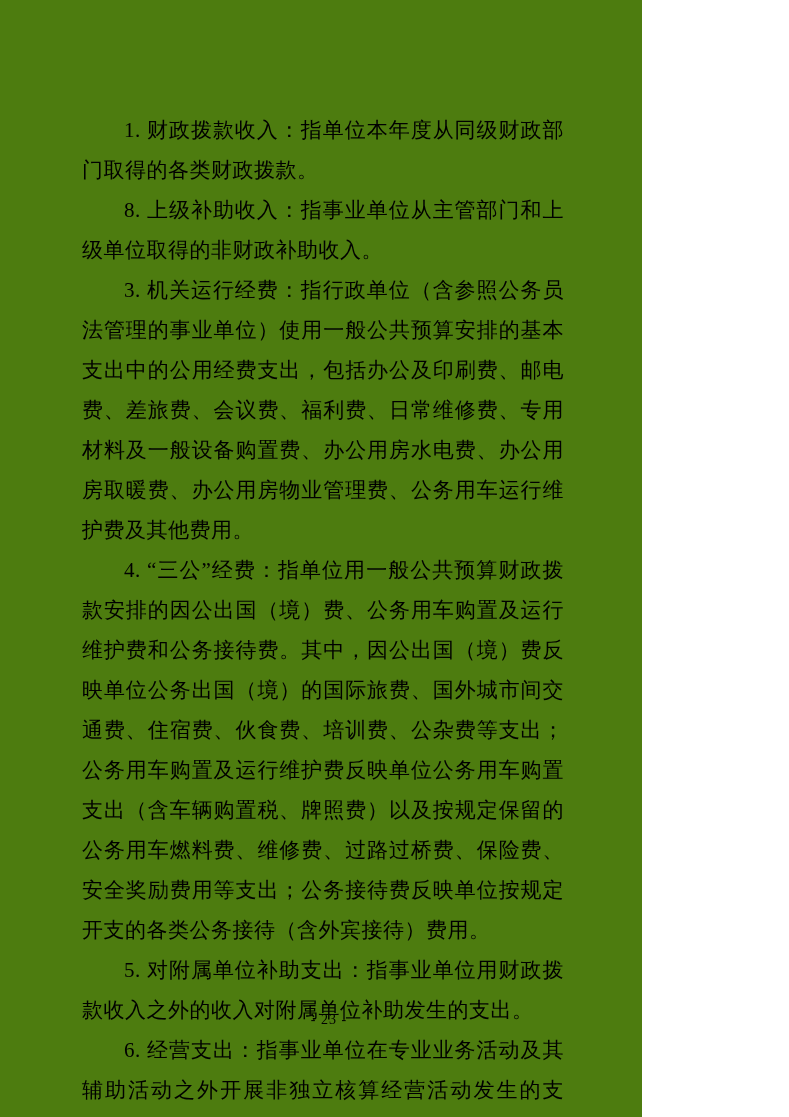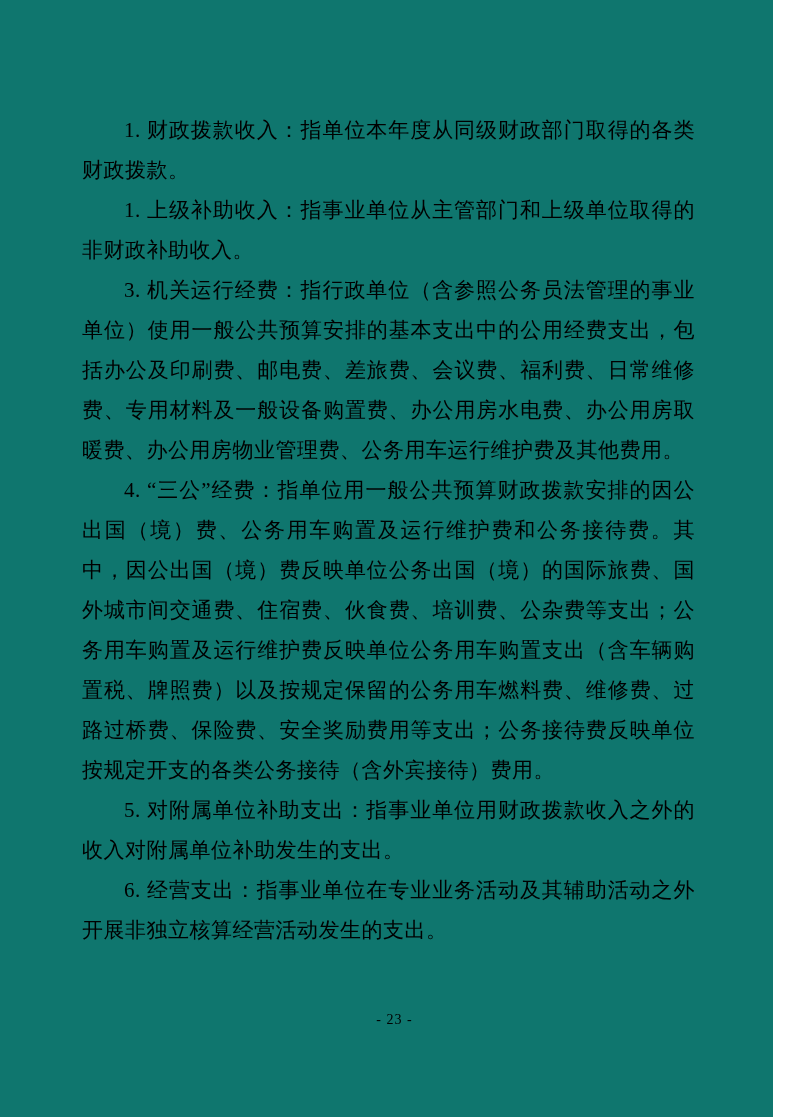--- a/index.html
+++ b/index.html
@@ -2,23 +2,23 @@
 <html><head>
 <meta charset="utf-8">
 <style>
   html, body {
     margin: 0;
     padding: 0;
     background: #ffffff;
   }
   .page {
     position: relative;
-    width: 773px;
+    width: 642px;
     height: 1117px;
-    background: #0f766e;
+    background: #4d7c0f;
     overflow: hidden;
     font-family: "Liberation Serif", "DejaVu Serif", serif;
     color: #000000;
     box-sizing: border-box;
   }
   .content {
     padding: 110px 78px 0 82px;
     box-sizing: border-box;
   }
   .content p {
@@ -42,20 +42,20 @@
     font-family: "Liberation Serif", "DejaVu Serif", serif;
     color: #000000;
   }
 </style>
 </head>
 <body>
 
 <div class="page">
   <div class="content">
     <p>1. 财政拨款收入：指单位本年度从同级财政部门取得的各类财政拨款。</p>
-    <p>1. 上级补助收入：指事业单位从主管部门和上级单位取得的非财政补助收入。</p>
+    <p>8. 上级补助收入：指事业单位从主管部门和上级单位取得的非财政补助收入。</p>
     <p>3. 机关运行经费：指行政单位（含参照公务员法管理的事业单位）使用一般公共预算安排的基本支出中的公用经费支出，包括办公及印刷费、邮电费、差旅费、会议费、福利费、日常维修费、专用材料及一般设备购置费、办公用房水电费、办公用房取暖费、办公用房物业管理费、公务用车运行维护费及其他费用。</p>
     <p>4. “三公”经费：指单位用一般公共预算财政拨款安排的因公出国（境）费、公务用车购置及运行维护费和公务接待费。其中，因公出国（境）费反映单位公务出国（境）的国际旅费、国外城市间交通费、住宿费、伙食费、培训费、公杂费等支出；公务用车购置及运行维护费反映单位公务用车购置支出（含车辆购置税、牌照费）以及按规定保留的公务用车燃料费、维修费、过路过桥费、保险费、安全奖励费用等支出；公务接待费反映单位按规定开支的各类公务接待（含外宾接待）费用。</p>
     <p>5. 对附属单位补助支出：指事业单位用财政拨款收入之外的收入对附属单位补助发生的支出。</p>
     <p>6. 经营支出：指事业单位在专业业务活动及其辅助活动之外开展非独立核算经营活动发生的支出。</p>
   </div>
   <div class="page-number">- 23 -</div>
 </div>
 
 </body></html>

